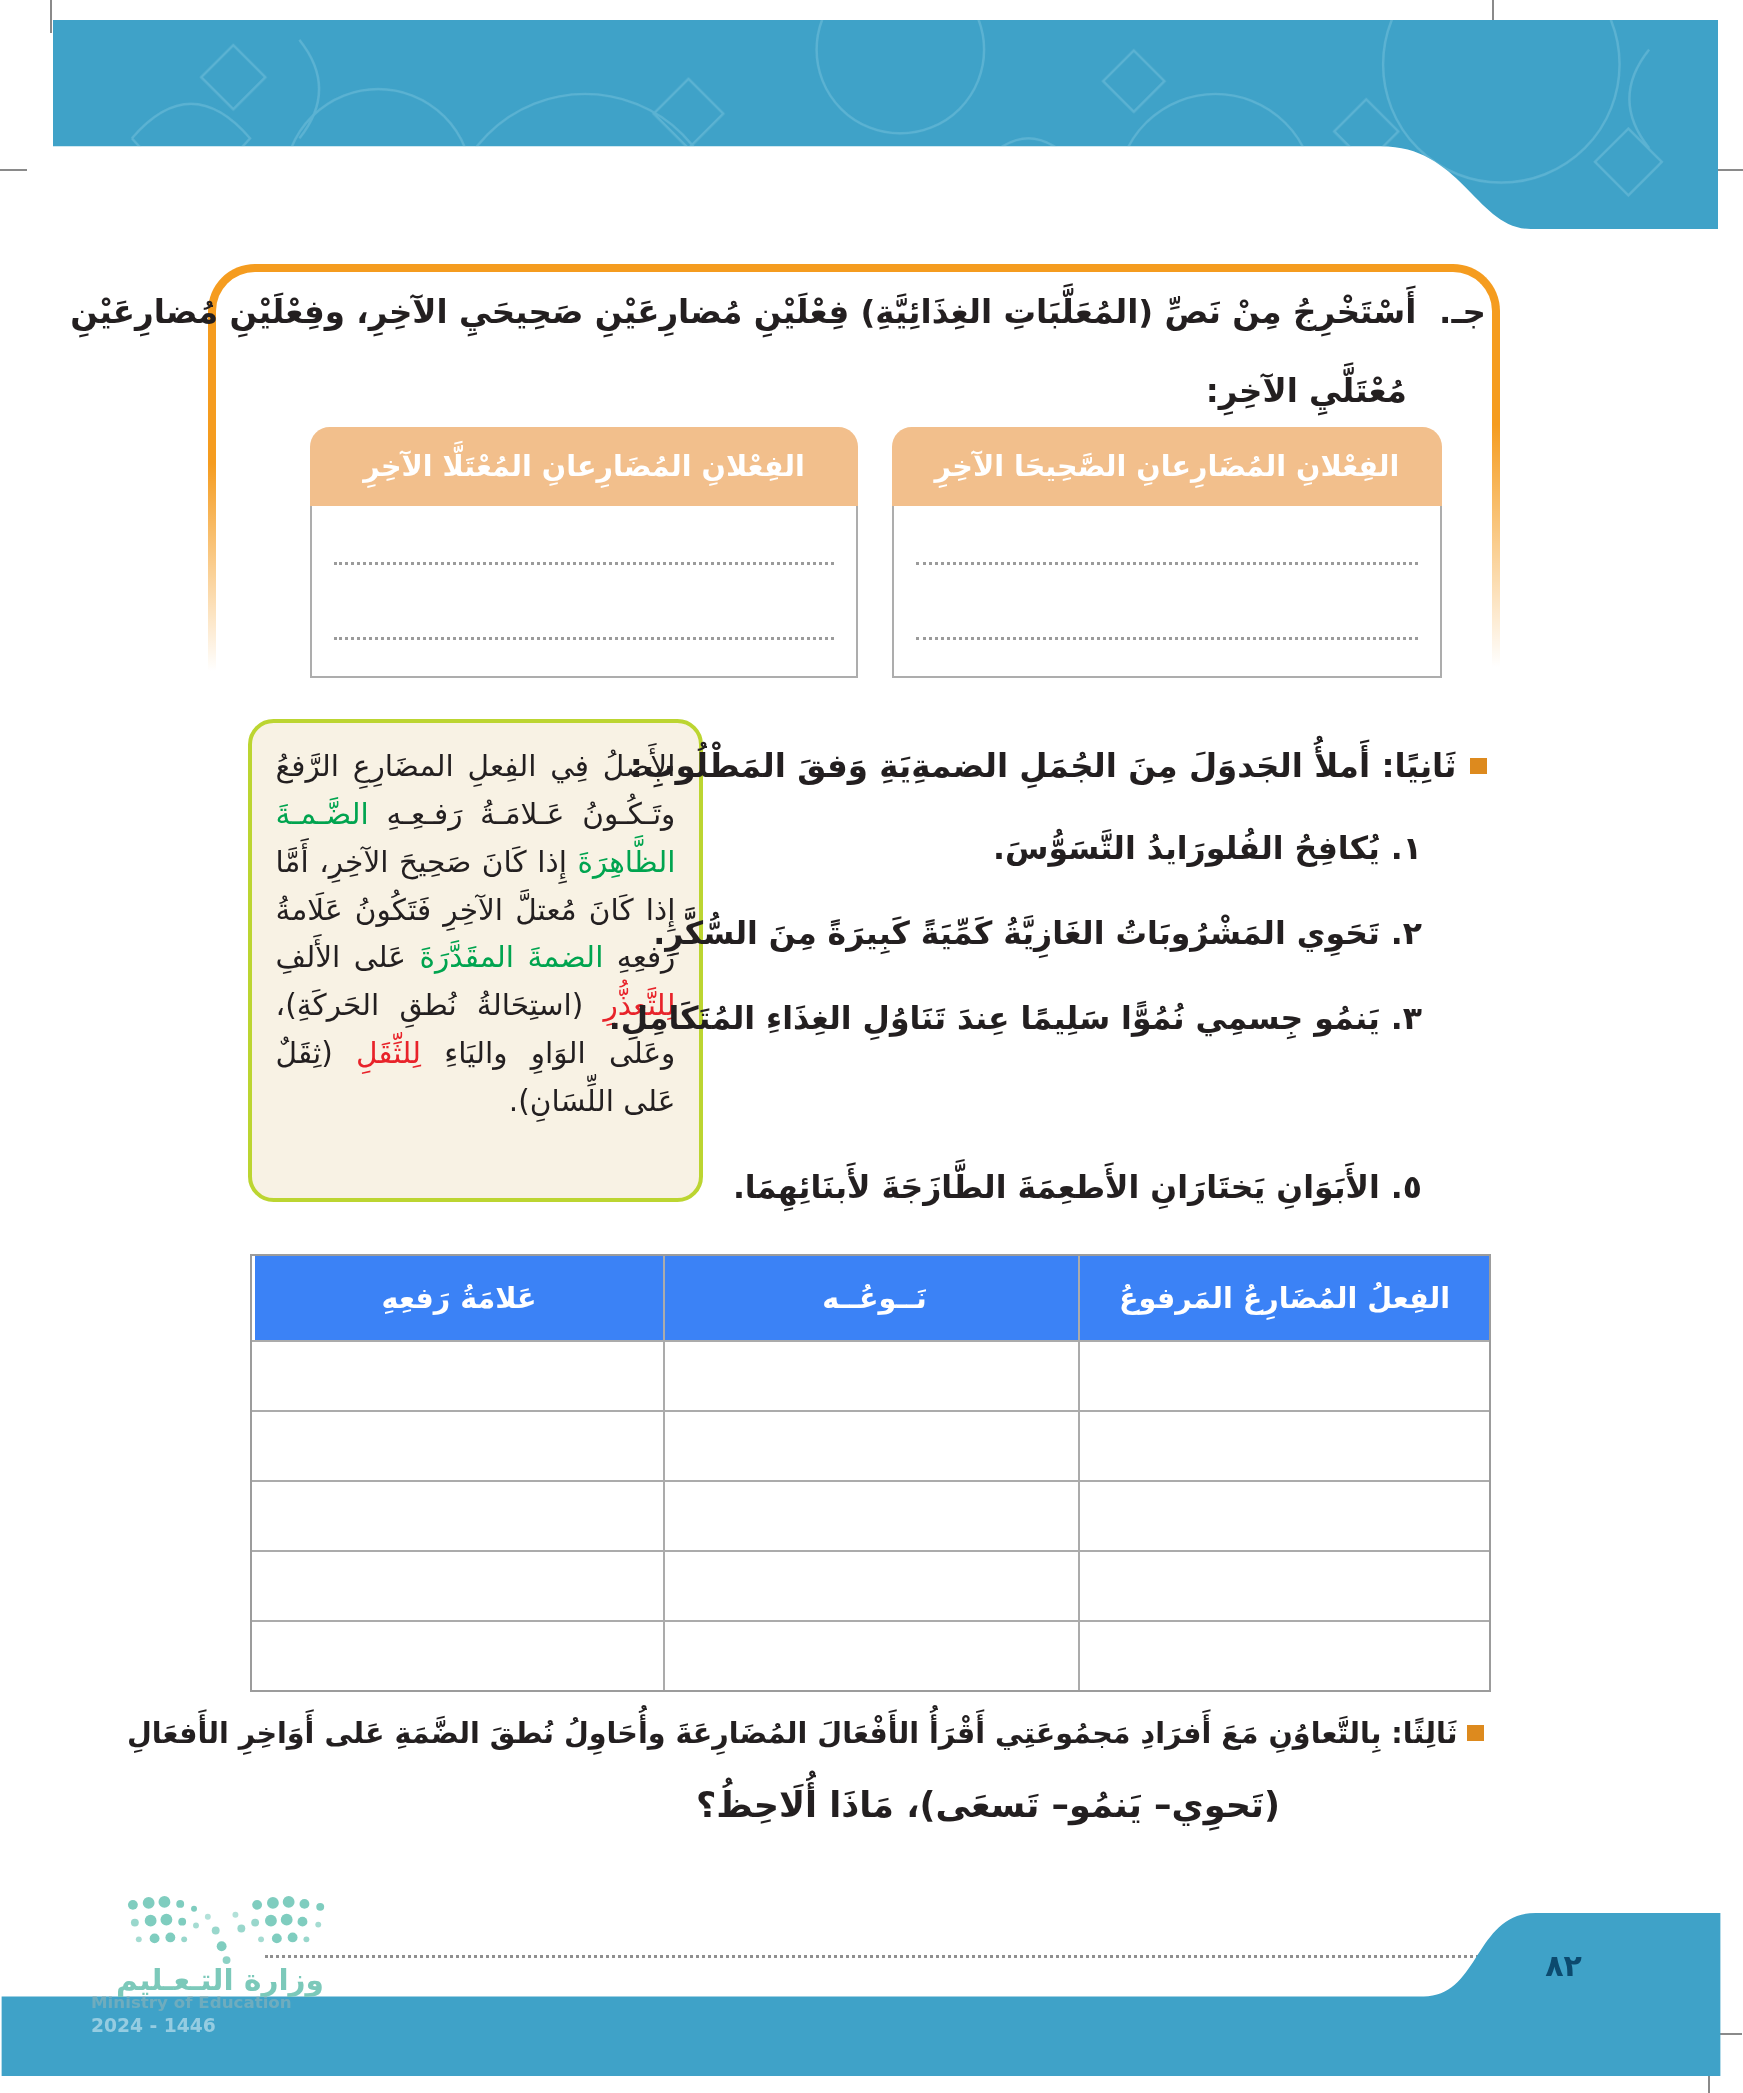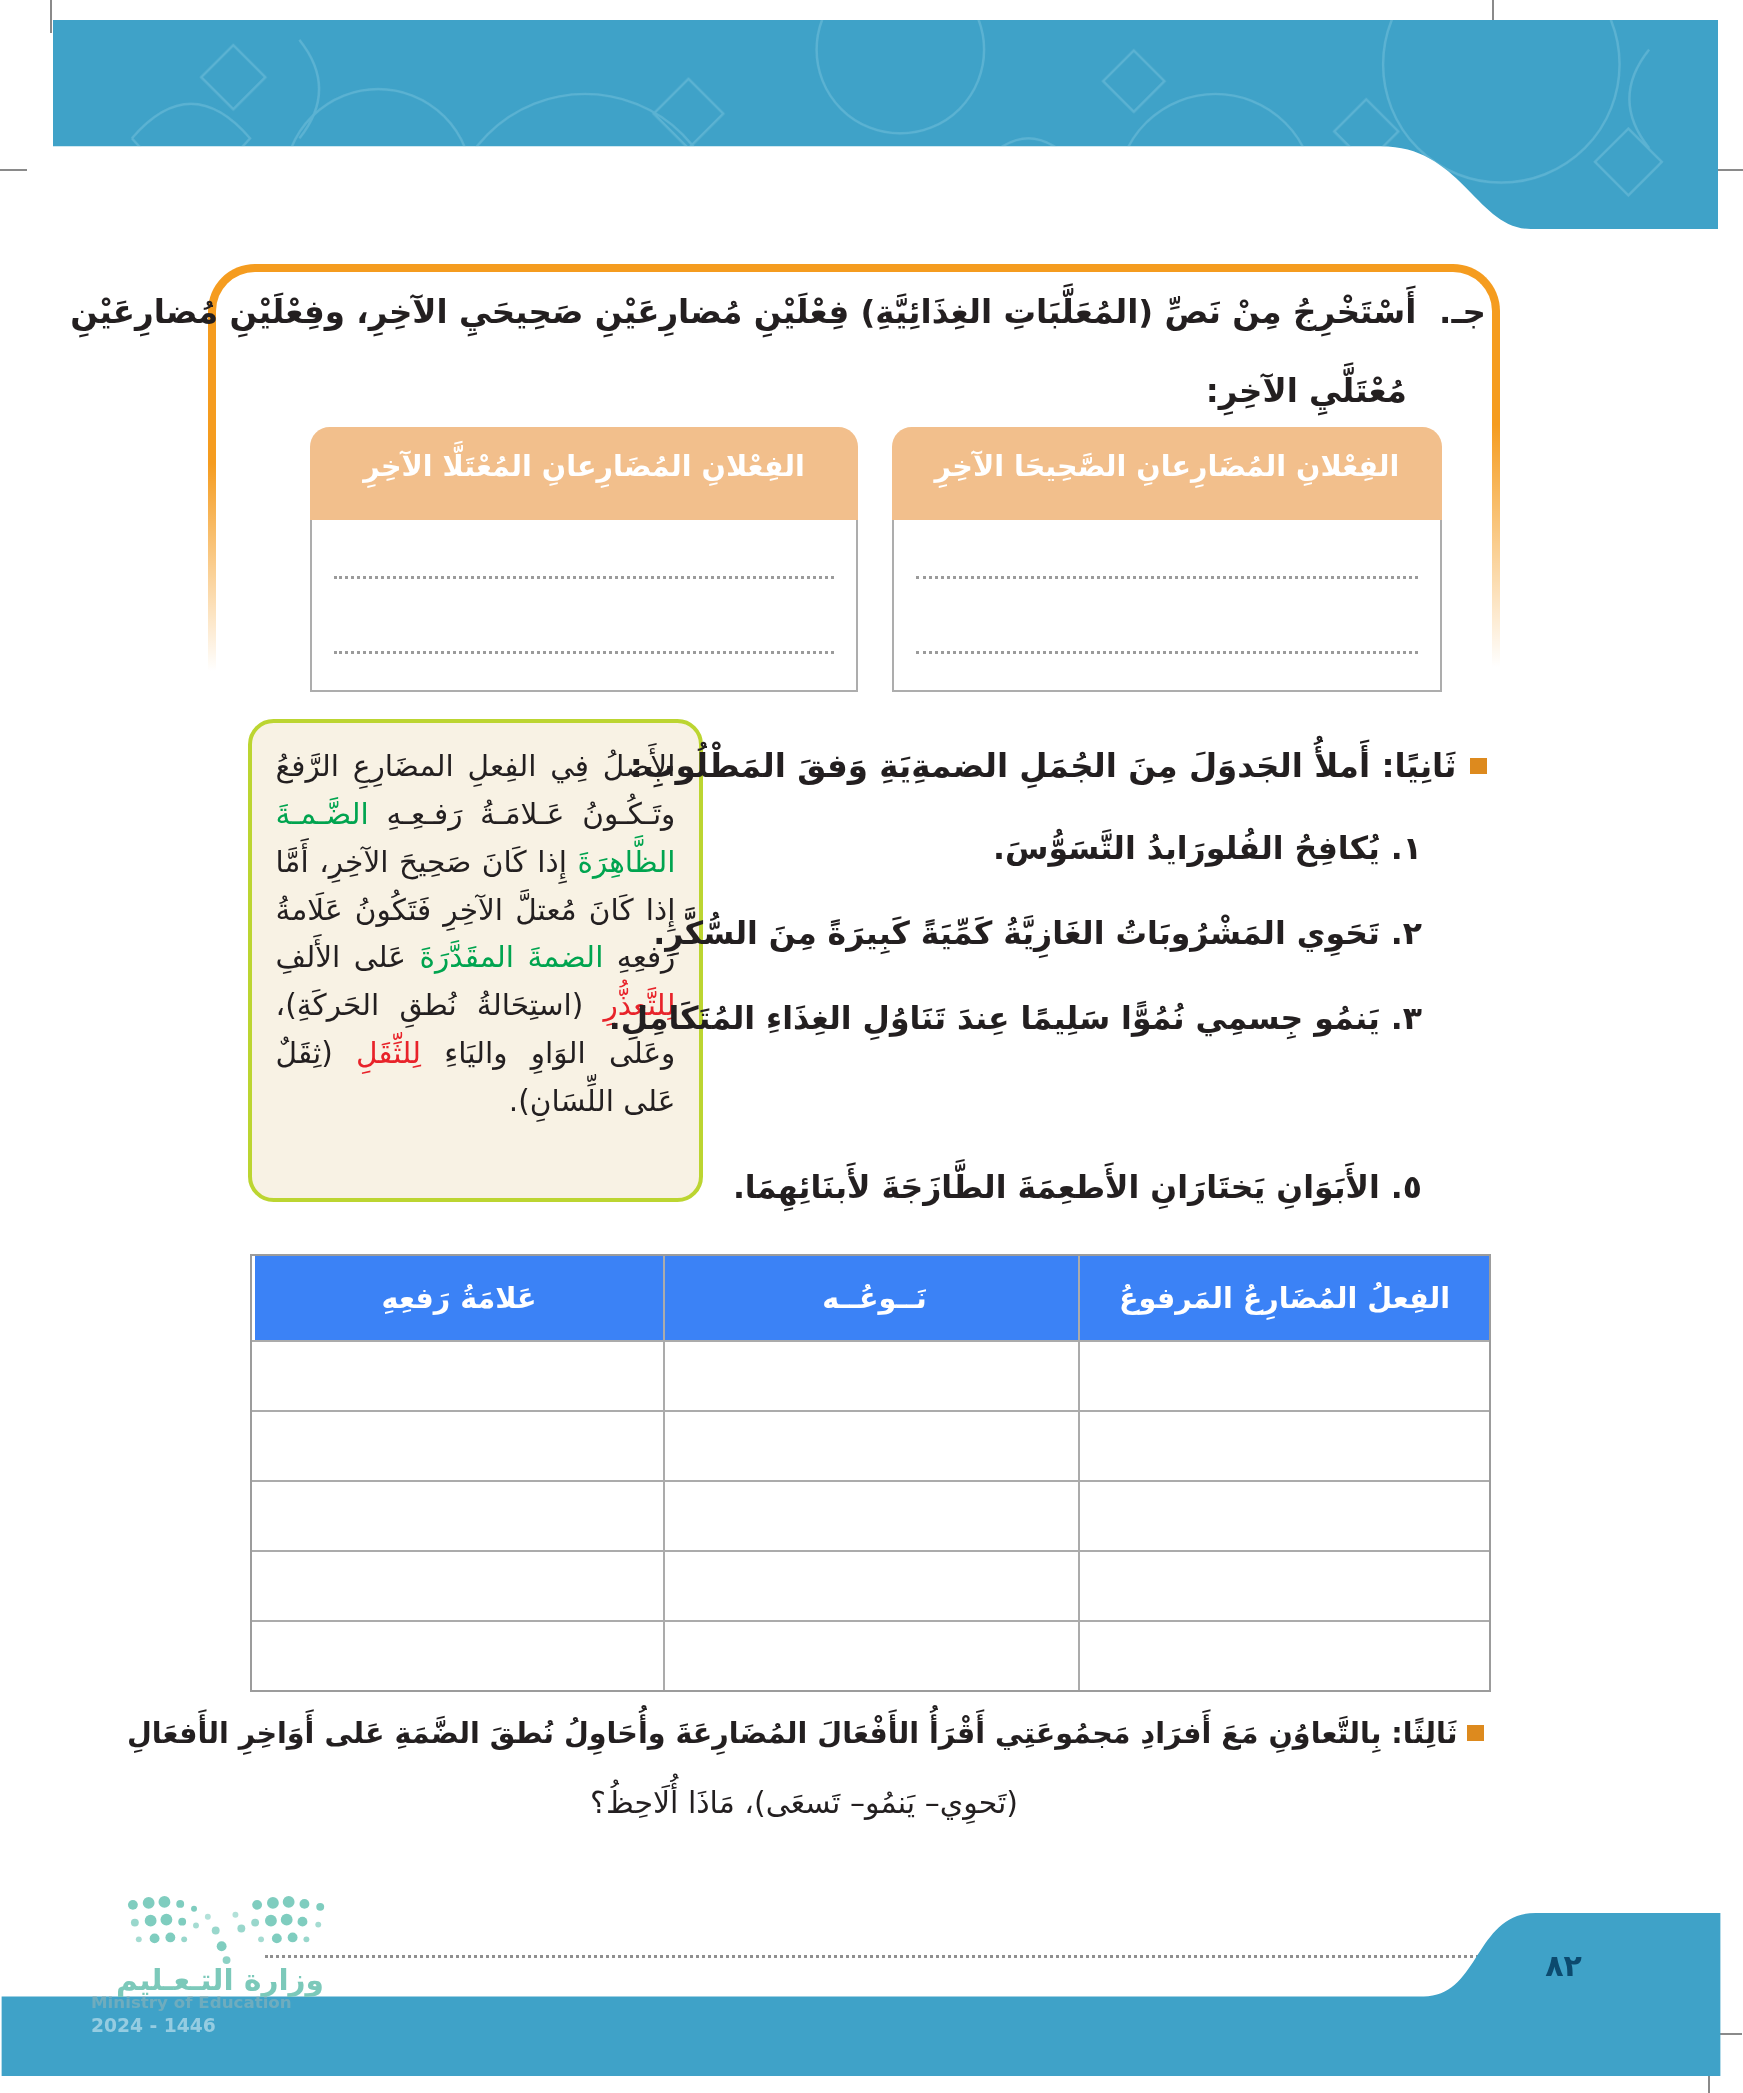--- a/index.html
+++ b/index.html
@@ -16,21 +16,21 @@
   
   .q-frame{left:209px;top:264px;width:1292px;height:424px;
            border:8.9px solid #F59C1F;border-bottom:none;
            border-radius:47px 47px 0 0;box-sizing:border-box;z-index:1;}
   .q-fade{width:21.7px;background:linear-gradient(to bottom,rgba(255,255,255,0) 0%,#ffffff 88%);z-index:2;}
 
   .q-line{direction:rtl;text-align:right;font-weight:700;font-size:32.5px;white-space:nowrap;z-index:3;}
 
   
   .fillbox{z-index:3;}
-  .fill-tab{height:93px;background:#F2BF8C;border-radius:19.7px 19.7px 0 0;
+  .fill-tab{height:79px;background:#F2BF8C;border-radius:19.7px 19.7px 0 0;
             color:#ffffff;font-weight:700;font-size:28.6px;line-height:79px;text-align:center;white-space:nowrap;}
   .fill-body{position:relative;height:172px;background:#ffffff;border:2px solid #ADADAD;border-top:none;box-sizing:border-box;}
   .blank-line{position:absolute;left:21.7px;right:21.7px;border-bottom:3.9px dotted #9b9b9b;height:0;}
 
   
   .rule-box{left:249px;top:719px;width:455px;height:483px;background:#F8F2E4;
             border:4.9px solid #BCD531;border-radius:25.6px;box-sizing:border-box;
             padding:19.7px 23.6px;overflow:hidden;z-index:3;}
   .rule-box p{margin:0;direction:rtl;text-align:justify;font-weight:400;font-size:29.6px;line-height:1.62;}
   .rule-box .black{color:#231F20;}
@@ -47,21 +47,21 @@
   .main-table{left:251px;top:1254px;width:1241px;border:2px solid #9C9C9C;box-sizing:border-box;direction:rtl;z-index:3;}
   .mt-row{display:flex;direction:rtl;}
   .mt-cell{box-sizing:border-box;border-right:none;}
   .mt-head .mt-cell{background:#3b82f6;color:#ffffff;font-weight:700;font-size:28.6px;
                     height:84px;display:flex;align-items:center;justify-content:center;white-space:nowrap;}
   .mt-body .mt-cell{background:#ffffff;height:68px;}
   .mt-body{border-top:2px solid #ABABAB;}
   .mt-cell + .mt-cell{border-right:2px solid #ABABAB;}
   .c1{width:409px;} .c2{width:415px;padding-left:6px;} .c3{width:410px;}
 
-  .third-line2{text-align:left;font-weight:400;font-size:30px;white-space:nowrap;z-index:3;}
+  .third-line2{text-align:right;font-weight:700;font-size:35px;white-space:nowrap;z-index:3;}
 
   .dotted-sep{border-top:3.9px dotted #8f8f8f;height:0;z-index:3;}
 
   
   .page-num{color:#0c4a6e;font-weight:700;font-size:30px;text-align:center;z-index:5;}
   .moe-ar{color:#7CC9BA;font-weight:700;font-size:29.6px;white-space:nowrap;z-index:5;}
   .moe-en{color:#8FB4B8;opacity:.6;font-size:16.7px;font-weight:700;white-space:nowrap;z-index:5;direction:ltr;}
   .moe-yr{color:rgba(255,255,255,.45);font-size:18.7px;font-weight:700;white-space:nowrap;z-index:5;direction:ltr;}
 </style>
 </head>

